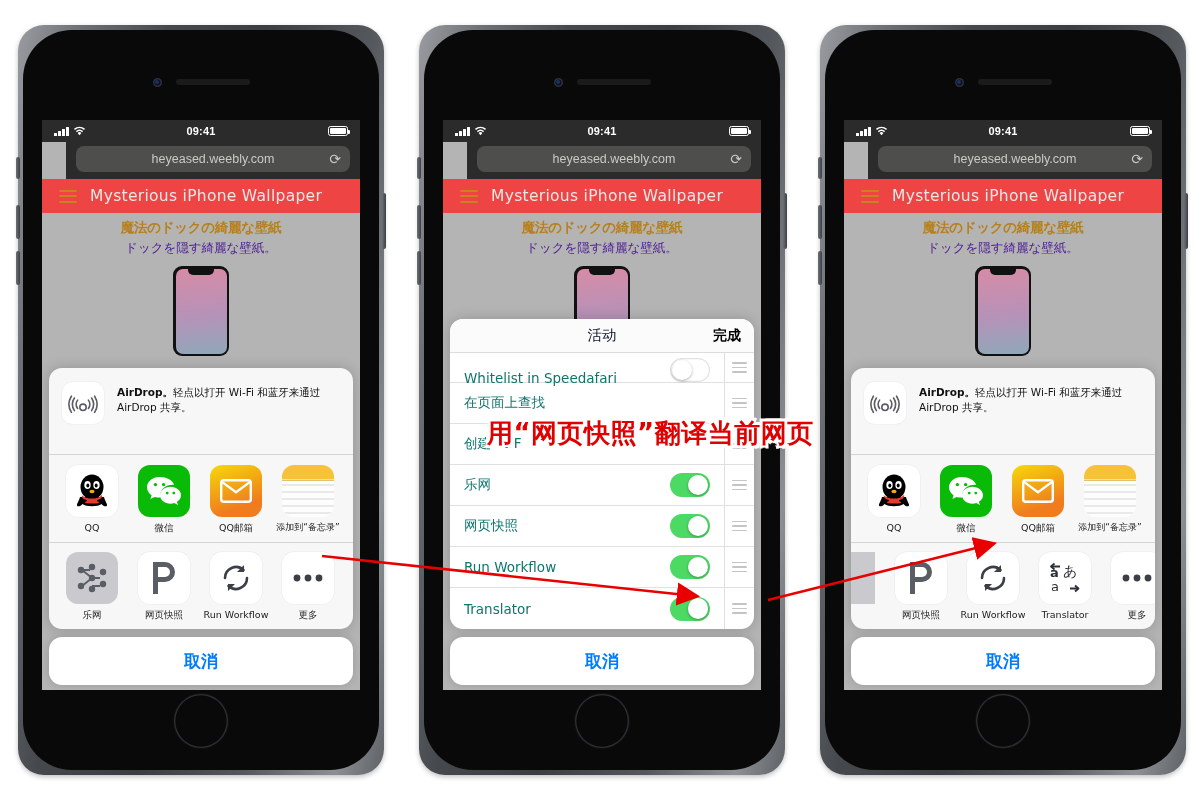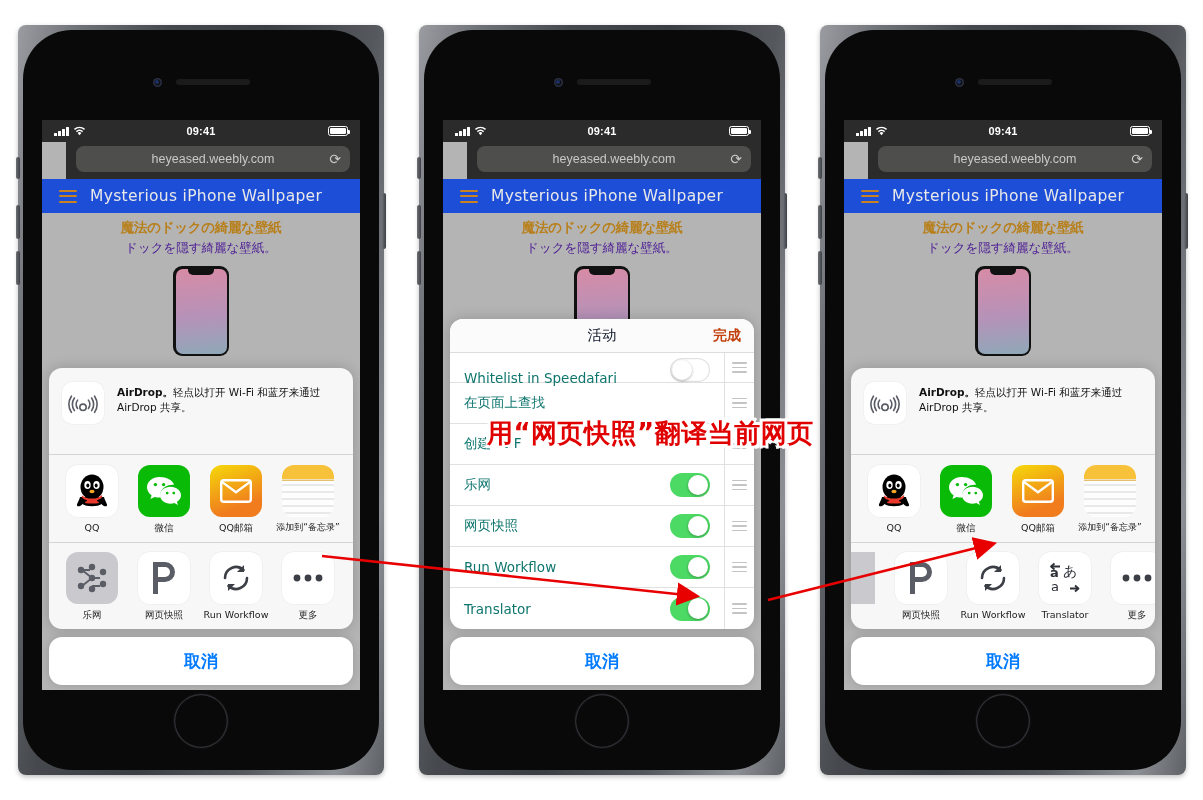--- a/index.html
+++ b/index.html
@@ -13,21 +13,21 @@
   #stage { position: relative; width: 1203px; height: 800px; background:#fff; }
 
   
   .phone { position: absolute; top: 25px; width: 366px; height: 750px; }
   .phone.p1 { left: 18px; }
   .phone.p2 { left: 419px; }
   .phone.p3 { left: 820px; }
 
   .frame {
     position: absolute; inset: 0;
-    border-radius: 8px;
+    border-radius: 26px;
     background: linear-gradient(100deg,#9a9ca1 0%, #6f7276 12%, #45484d 30%, #3a3d42 50%, #55585d 72%, #8c8f94 90%, #5e6166 100%);
     padding: 5px;
     box-shadow: 0 2px 5px rgba(0,0,0,.25);
   }
   .frame-inner {
     position:absolute; inset:5px;
     border-radius: 49px;
     background:#090909;
     overflow:hidden;
   }
@@ -69,21 +69,21 @@
 
   .urlbar-wrap { background:#2b2b2b; padding:4px 10px 7px;margin-left:24px; }
   .urlbar {
     height:26px; border-radius:8px; background:#4e4f4c;
     display:flex; align-items:center; justify-content:center;
     color:#c9c9c5; font-size:12.5px; position:relative;
   }
   .reload { position:absolute; right:9px; top:50%; transform:translateY(-50%); color:#c9c9c5; font-size:14px; line-height:1;}
 
   .sitehead {
-    background:#1d4ed8; height:34px; display:flex; align-items:center; gap:13px; padding:0 17px;
+    background:#ef4444; height:34px; display:flex; align-items:center; gap:13px; padding:0 17px;
   }
   .hamb { display:flex;flex-direction:column;gap:3.5px; }
   .hamb i{ display:block;width:18px;height:2px;background:#c8821f;border-radius:1px;}
   .sitetitle { color:#e8e8e8; font-size:15.5px; letter-spacing:.3px; font-family:"DejaVu Sans", sans-serif;}
 
   .pagebody { background:#b4b4b4; height:100%; padding-top:6px; text-align:center; }
   .jp-title { color:#b8801c; font-size:13.5px; font-weight:bold; font-family:"DejaVu Sans", sans-serif; letter-spacing:-.3px;}
   .jp-sub { color:#4c1d95; font-size:12.5px; margin-top:3px; font-family:"DejaVu Sans", sans-serif;}
   .mini-phone {
     width:56px;height:90px;margin:9px auto 0;border-radius:9px;
@@ -131,21 +131,21 @@
     margin-top:8px; height:48px; background:#fff; border-radius:13px;
     display:flex;align-items:center;justify-content:center;
     color:#007aff; font-size:17px; font-weight:bold; font-family:"DejaVu Sans", sans-serif;
     box-shadow:0 0 10px rgba(0,0,0,.14);
   }
 
   
   .act-card { background:#fff; border-radius:13px; overflow:hidden; box-shadow:0 0 14px rgba(0,0,0,.18); }
   .act-head { height:34px; display:flex; align-items:center; justify-content:center; position:relative; border-bottom:.5px solid #dcdcdc; background:#fbfbfb;}
   .act-title { font-size:14.5px; font-weight:normal; color:#0f172a; font-family:"DejaVu Sans", sans-serif;}
-  .act-done { position:absolute; right:13px; color:#c2410c; font-size:14px; font-weight:bold; font-family:"DejaVu Sans", sans-serif;}
+  .act-done { position:absolute; right:13px; color:#000000; font-size:14px; font-weight:bold; font-family:"DejaVu Sans", sans-serif;}
   .act-row { height:41px; display:flex; align-items:center; padding:0 0 0 14px; border-bottom:.5px solid #e0e0e0; position:relative;}
   .act-row:last-child{border-bottom:none;}
   .act-name { font-size:13.5px; color:#0f766e; flex:1; font-family:"DejaVu Sans", sans-serif;}
   .sw { width:40px;height:24px;border-radius:12px;position:relative;flex:0 0 40px;margin-right:14px; }
   .sw.on  { background:#4cd964; }
   .sw.off { background:#fff; box-shadow: inset 0 0 0 1.2px #e2e2e2; }
   .sw i { position:absolute;top:1.6px;width:20.8px;height:20.8px;border-radius:50%;background:#fff;box-shadow:0 1px 3px rgba(0,0,0,.3); display:block;}
   .sw.on i  { right:1.6px; }
   .sw.off i { left:1.6px; }
   .grip { width:30px; border-left:.5px solid #e0e0e0; height:100%; display:flex;flex-direction:column;justify-content:center;align-items:center;gap:3px; flex:0 0 30px;}

